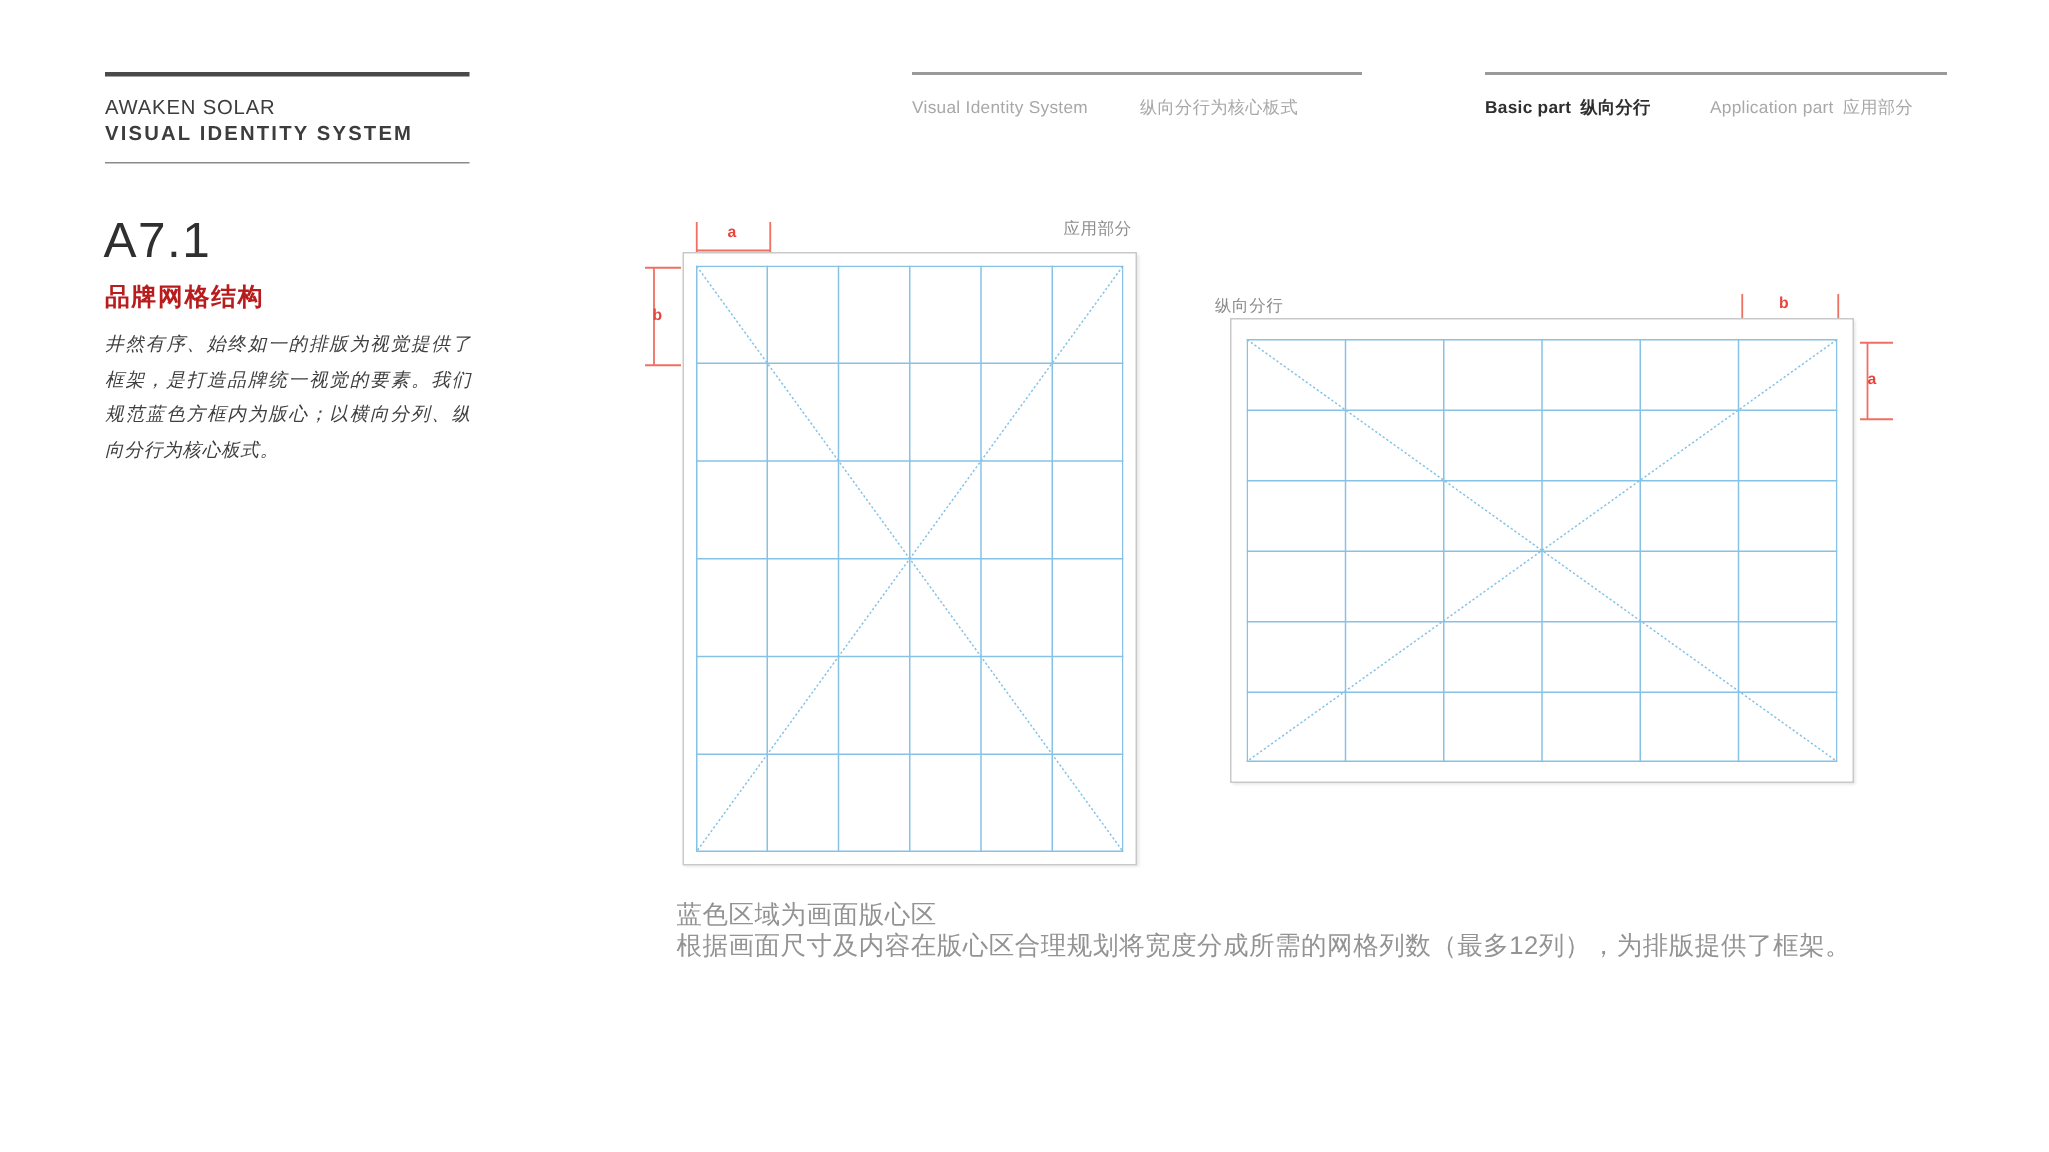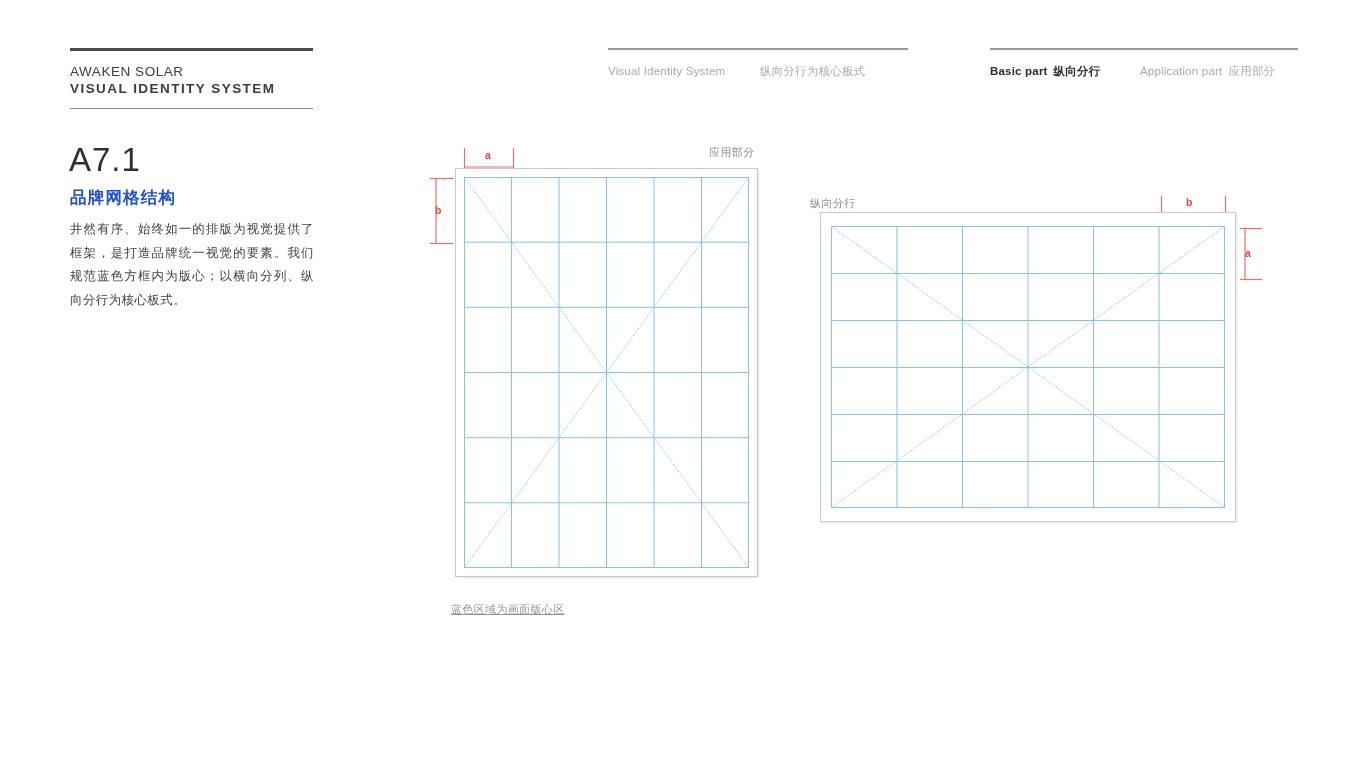--- a/index.html
+++ b/index.html
@@ -92,32 +92,33 @@
     font-family: "Liberation Sans", "DejaVu Sans", sans-serif;
     text-align: right;
   }
   .section-title {
     position: absolute;
     left: 70px;
     top: 187px;
     font-size: 16.5px;
     font-weight: 700;
     letter-spacing: 1.2px;
-    color: #1d4ed8;
+    color: #b91c1c;
   }
   .section-body {
     position: absolute;
     left: 70px;
     top: 218px;
     width: 244px;
     font-size: 12.4px;
     line-height: 23.5px;
     letter-spacing: 0.5px;
     color: #3f3f3f;
     text-align: justify;
+    font-style: italic;
   }
 
   
   .diagram { position: absolute; }
 
   .frame {
     position: absolute;
     border: 1px solid #c9c9c9;
     background: #ffffff;
     box-shadow: 1px 1px 2px rgba(0,0,0,0.10);
@@ -142,26 +143,25 @@
   }
 
   
   .notes {
     position: absolute;
     left: 451px;
     top: 599px;
     width: 880px;
   }
   .notes .line {
-    font-size: 11px;
+    font-size: 17px;
     color: #939393;
     line-height: 21px;
     letter-spacing: 0.35px;
     white-space: nowrap;
-    text-decoration: underline;
   }
 </style>
 </head>
 <body>
 
 <div class="brand-block">
   <div class="brand-rule-top"></div>
   <div class="brand-name">AWAKEN SOLAR</div>
   <div class="brand-sub">VISUAL IDENTITY SYSTEM</div>
   <div class="brand-rule-bottom"></div>
@@ -284,13 +284,14 @@
     </g>
     <g stroke="#86c2e6" stroke-width="1" fill="none" stroke-dasharray="1.5 1.5">
       <line x1="0.5" y1="0.5" x2="393.5" y2="281.5"></line>
       <line x1="393.5" y1="0.5" x2="0.5" y2="281.5"></line>
     </g>
   </svg>
 </div>
 
 <div class="notes">
   <div class="line">蓝色区域为画面版心区</div>
+  <div class="line">根据画面尺寸及内容在版心区合理规划将宽度分成所需的网格列数（最多12列），为排版提供了框架。</div>
 </div>
 
 </body></html>

